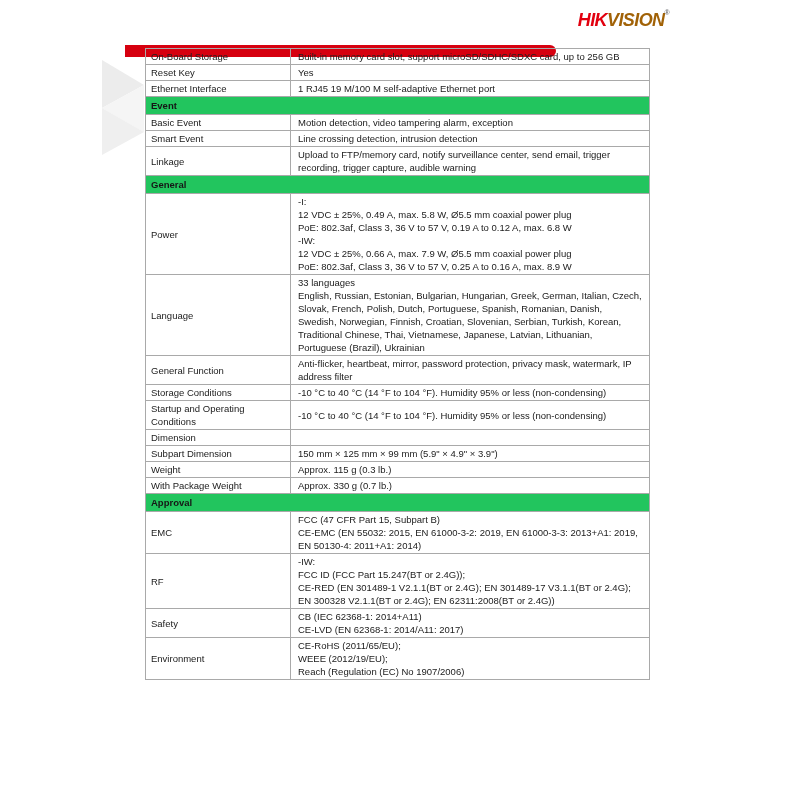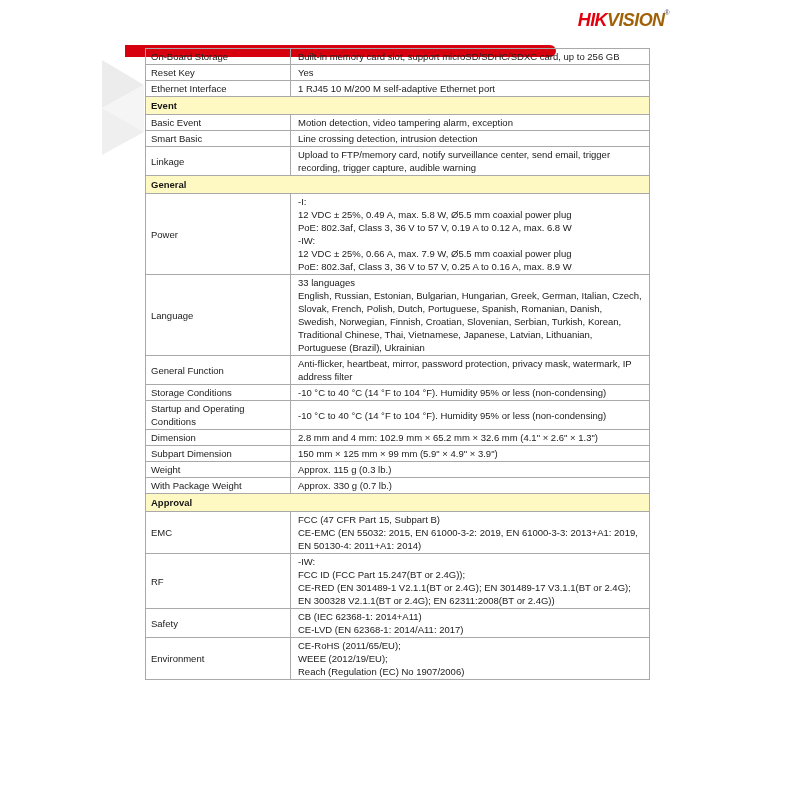--- a/index.html
+++ b/index.html
@@ -34,21 +34,21 @@
     position:absolute; left:145px; top:48px; width:505px;
     box-sizing:border-box; border:1px solid #a9a9a9;
     font-size:9.5px; line-height:13px;
   }
   .row { display:flex; align-items:stretch; border-top:1px solid #a9a9a9; }
   .row:first-child { border-top:none; }
   .cell { display:flex; flex-direction:column; justify-content:center; box-sizing:border-box; }
   .label-cell { width:145px; border-right:1px solid #a9a9a9; padding:1px 5px; }
   .value-cell { flex:1; padding:1px 7px; }
   .line { min-height:13px; }
-  .section-row { background:#fef9c3; padding:2px 5px; font-weight:700; color:#161616; }
+  .section-row { background:#22c55e; padding:2px 5px; font-weight:700; color:#161616; }
 </style>
 </head>
 <body>
 
 <div class="page">
 
   <div class="logo">
     <span class="hik">HIK</span><span class="vision">VISION</span><span class="reg">®</span>
   </div>
 
@@ -75,37 +75,37 @@
         </div>
         <div class="cell value-cell">
           <div class="line">Yes</div>
         </div>
       </div>
       <div class="row">
         <div class="cell label-cell">
           <div class="line">Ethernet Interface</div>
         </div>
         <div class="cell value-cell">
-          <div class="line">1 RJ45 10 M/200 M self-adaptive Ethernet port</div>
+          <div class="line">1 RJ45 19 M/100 M self-adaptive Ethernet port</div>
         </div>
       </div>
       <div class="row section-row">
         <span>Event</span>
       </div>
       <div class="row">
         <div class="cell label-cell">
           <div class="line">Basic Event</div>
         </div>
         <div class="cell value-cell">
           <div class="line">Motion detection, video tampering alarm, exception</div>
         </div>
       </div>
       <div class="row">
         <div class="cell label-cell">
-          <div class="line">Smart Basic</div>
+          <div class="line">Smart Event</div>
         </div>
         <div class="cell value-cell">
           <div class="line">Line crossing detection, intrusion detection</div>
         </div>
       </div>
       <div class="row">
         <div class="cell label-cell">
           <div class="line">Linkage</div>
         </div>
         <div class="cell value-cell">
@@ -159,21 +159,20 @@
         </div>
         <div class="cell value-cell">
           <div class="line">-10 °C to 40 °C (14 °F to 104 °F). Humidity 95% or less (non-condensing)</div>
         </div>
       </div>
       <div class="row">
         <div class="cell label-cell">
           <div class="line">Dimension</div>
         </div>
         <div class="cell value-cell">
-          <div class="line">2.8 mm and 4 mm: 102.9 mm × 65.2 mm × 32.6 mm (4.1" × 2.6" × 1.3")</div>
         </div>
       </div>
       <div class="row">
         <div class="cell label-cell">
           <div class="line">Subpart Dimension</div>
         </div>
         <div class="cell value-cell">
           <div class="line">150 mm × 125 mm × 99 mm (5.9" × 4.9" × 3.9")</div>
         </div>
       </div>

